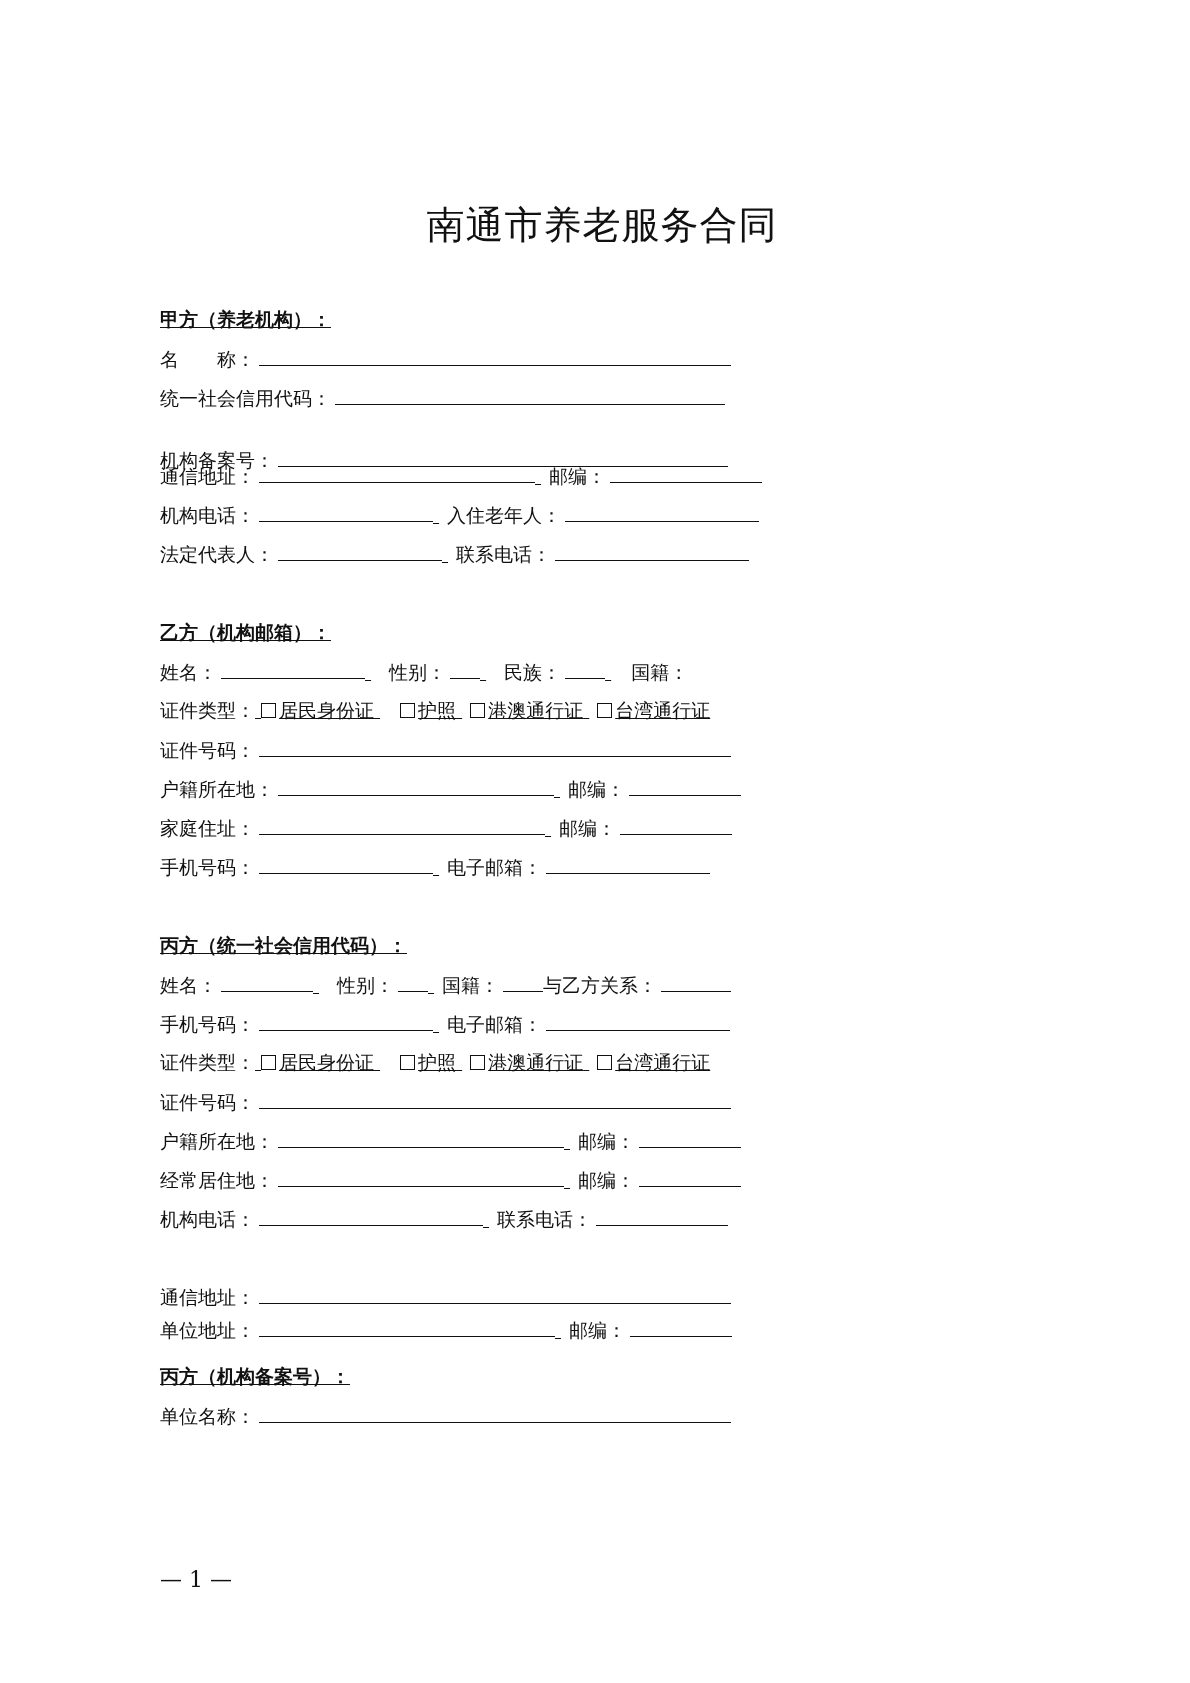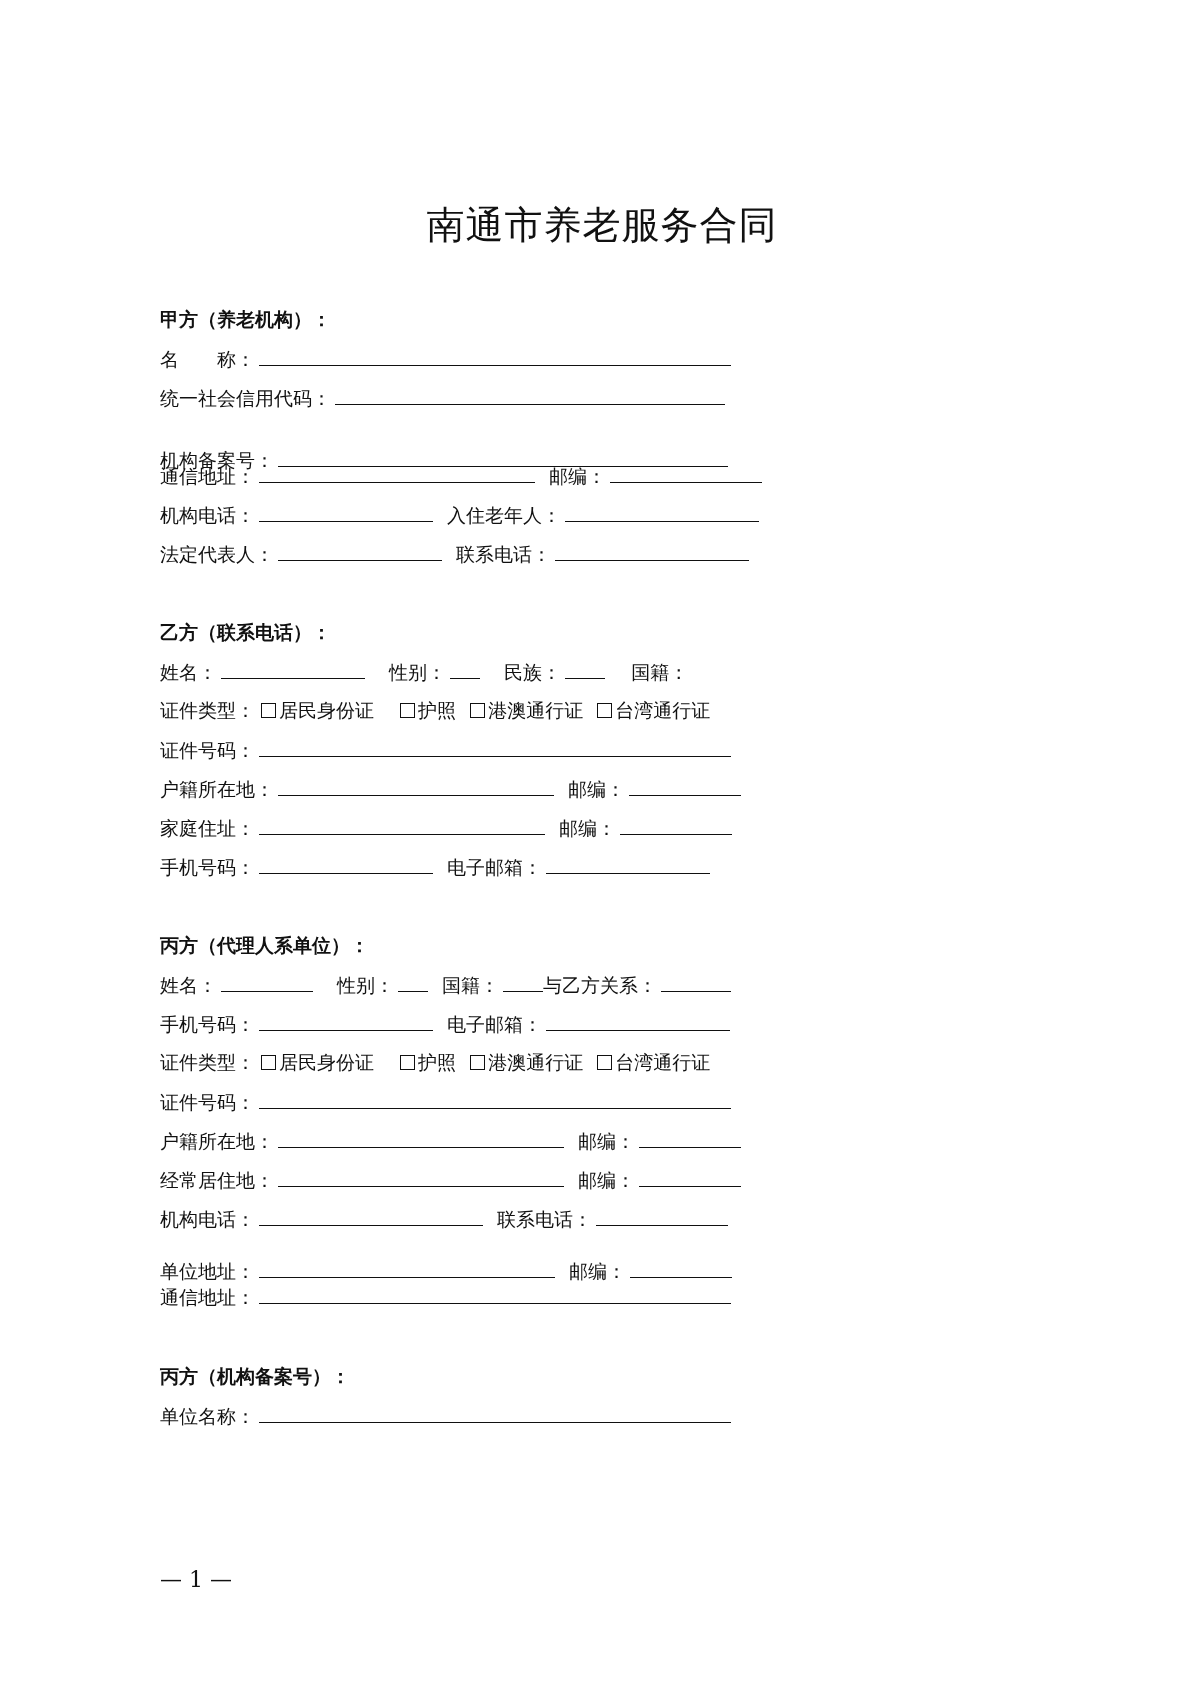--- a/index.html
+++ b/index.html
@@ -2,21 +2,21 @@
 <html><head>
 <meta charset="utf-8">
 <style>
   html, body { margin: 0; padding: 0; background: #ffffff; }
   body { width: 1190px; height: 1683px; position: relative; overflow: hidden;
          font-family: "DejaVu Serif", "Liberation Serif", serif; color: #111; }
   .title { position: absolute; top: 200px; left: 0; width: 1190px; text-align: center;
            font-family: "DejaVu Sans", sans-serif; font-size: 38px; letter-spacing: 1px;
            padding-left: 14px; box-sizing: border-box; }
   .line { position: absolute; left: 160px; height: 26px; font-size: 19px; line-height: 26px;
-          white-space: nowrap; }
+          white-space: nowrap; text-decoration: underline; }
   .heading { font-weight: bold; font-family: "DejaVu Sans", sans-serif; font-size: 19px; }
   .blank { display: inline-block; border-bottom: 1.5px solid #111; height: 20px; vertical-align: baseline; margin-left: 4px; }
   .lbl { display: inline-block; }
   .cb { display: inline-block; width: 13px; height: 13px; border: 1.2px solid #111; margin-right: 3px; vertical-align: -1px; }
   .page-no { position: absolute; left: 160px; top: 1567px; font-size: 22px; }
 </style>
 </head>
 <body>
 
 <div class="title">南通市养老服务合同</div>
@@ -37,21 +37,21 @@
 </div>
 <div class="line" style="top:501px">
   <span class="lbl">机构电话：</span><span class="blank" style="width:174px"></span>
   <span class="lbl" style="margin-left:8px">入住老年人：</span><span class="blank" style="width:194px"></span>
 </div>
 <div class="line" style="top:540px">
   <span class="lbl">法定代表人：</span><span class="blank" style="width:164px"></span>
   <span class="lbl" style="margin-left:8px">联系电话：</span><span class="blank" style="width:194px"></span>
 </div>
 
-<div class="line heading" style="top:619px">乙方（联系电话）：</div>
+<div class="line heading" style="top:619px">乙方（机构邮箱）：</div>
 <div class="line" style="top:658px">
   <span class="lbl">姓名：</span><span class="blank" style="width:144px"></span>
   <span class="lbl" style="margin-left:18px">性别：</span><span class="blank" style="width:30px"></span>
   <span class="lbl" style="margin-left:18px">民族：</span><span class="blank" style="width:40px"></span>
   <span class="lbl" style="margin-left:20px">国籍：</span>
 </div>
 <div class="line" style="top:697px">
   <span class="lbl">证件类型：</span>
   <span class="cb"></span><span>居民身份证</span>
   <span class="cb" style="margin-left:20px"></span><span>护照</span>
@@ -67,21 +67,21 @@
 </div>
 <div class="line" style="top:814px">
   <span class="lbl">家庭住址：</span><span class="blank" style="width:286px"></span>
   <span class="lbl" style="margin-left:8px">邮编：</span><span class="blank" style="width:112px"></span>
 </div>
 <div class="line" style="top:853px">
   <span class="lbl">手机号码：</span><span class="blank" style="width:174px"></span>
   <span class="lbl" style="margin-left:8px">电子邮箱：</span><span class="blank" style="width:164px"></span>
 </div>
 
-<div class="line heading" style="top:932px">丙方（代理人系单位）：</div>
+<div class="line heading" style="top:932px">丙方（统一社会信用代码）：</div>
 <div class="line" style="top:971px">
   <span class="lbl">姓名：</span><span class="blank" style="width:92px"></span>
   <span class="lbl" style="margin-left:18px">性别：</span><span class="blank" style="width:30px"></span>
   <span class="lbl" style="margin-left:8px">国籍：</span><span class="blank" style="width:40px"></span><span class="lbl">与乙方关系：</span><span class="blank" style="width:70px"></span>
 </div>
 <div class="line" style="top:1010px">
   <span class="lbl">手机号码：</span><span class="blank" style="width:174px"></span>
   <span class="lbl" style="margin-left:8px">电子邮箱：</span><span class="blank" style="width:184px"></span>
 </div>
 <div class="line" style="top:1049px">
@@ -99,21 +99,21 @@
   <span class="lbl" style="margin-left:8px">邮编：</span><span class="blank" style="width:102px"></span>
 </div>
 <div class="line" style="top:1166px">
   <span class="lbl">经常居住地：</span><span class="blank" style="width:286px"></span>
   <span class="lbl" style="margin-left:8px">邮编：</span><span class="blank" style="width:102px"></span>
 </div>
 <div class="line" style="top:1205px">
   <span class="lbl">机构电话：</span><span class="blank" style="width:224px"></span>
   <span class="lbl" style="margin-left:8px">联系电话：</span><span class="blank" style="width:132px"></span>
 </div>
-<div class="line" style="top:1257px">
+<div class="line" style="top:1316px">
   <span class="lbl">单位地址：</span><span class="blank" style="width:296px"></span>
   <span class="lbl" style="margin-left:8px">邮编：</span><span class="blank" style="width:102px"></span>
 </div>
 <div class="line" style="top:1283px">
   <span class="lbl">通信地址：</span><span class="blank" style="width:472px"></span>
 </div>
 
 <div class="line heading" style="top:1363px">丙方（机构备案号）：</div>
 <div class="line" style="top:1402px">
   <span class="lbl">单位名称：</span><span class="blank" style="width:472px"></span>

